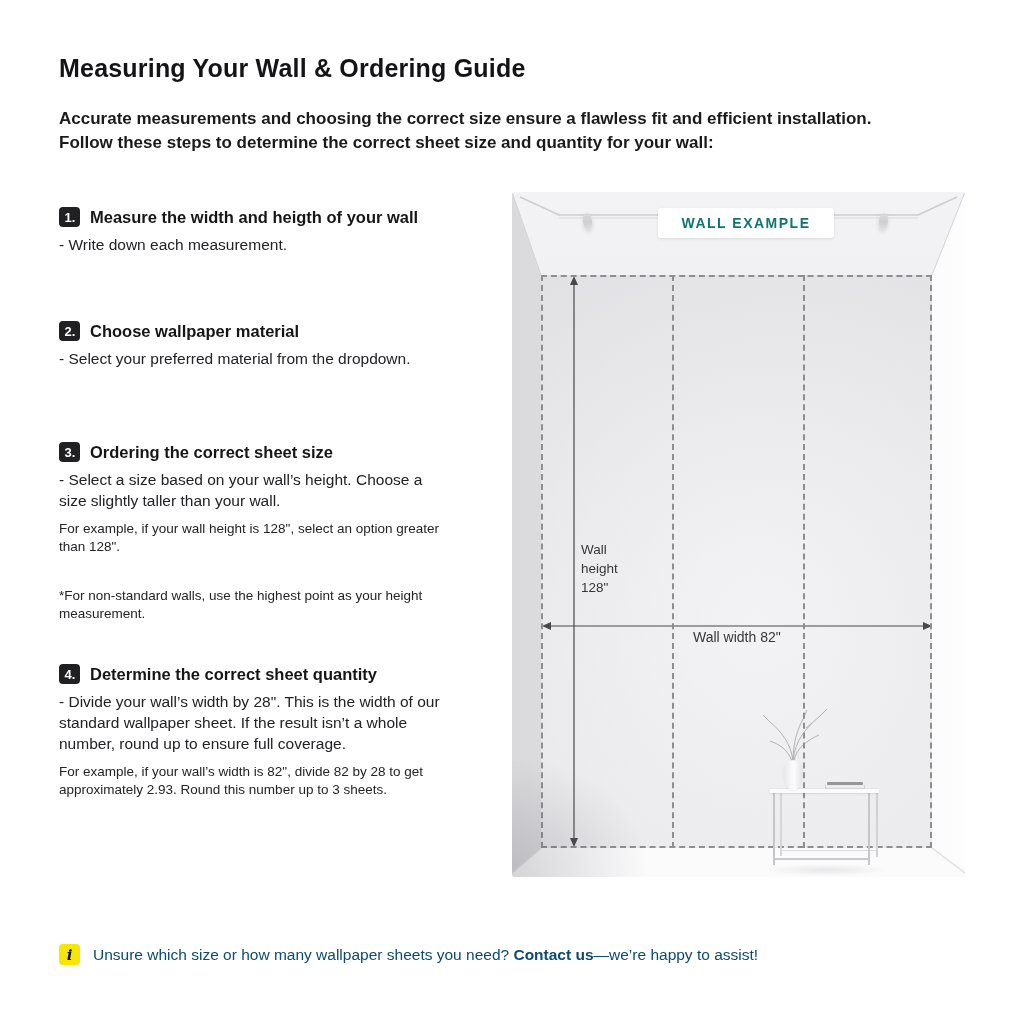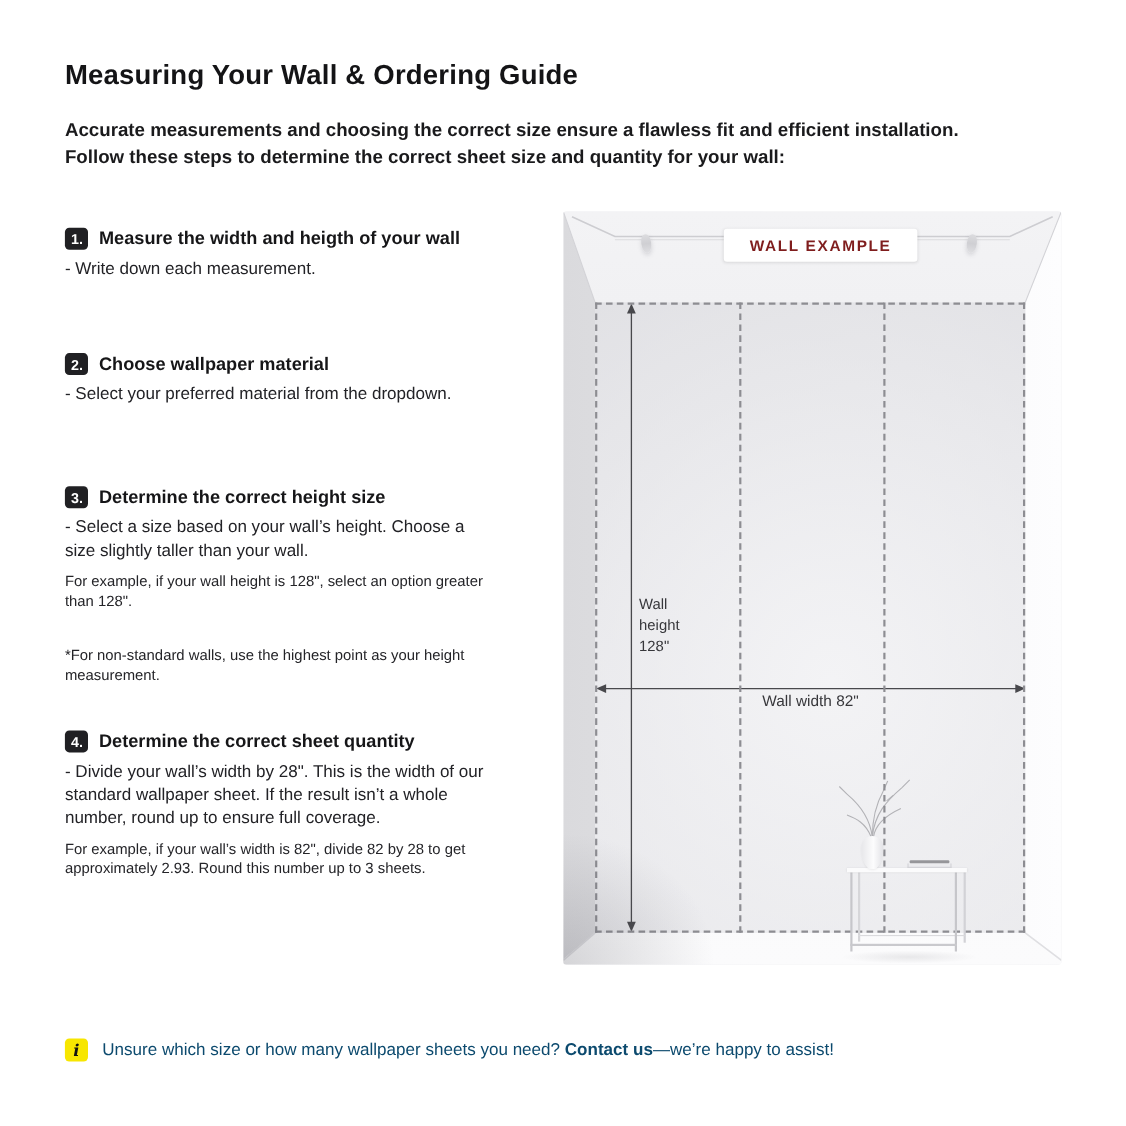--- a/index.html
+++ b/index.html
@@ -129,21 +129,21 @@
   .arrows-svg { position: absolute; inset: 0; width: 453px; height: 685px; }
   .wall-tag {
     position: absolute;
     left: 146px; top: 16px;
     width: 176px; height: 30px;
     background: #ffffff;
     border-radius: 3px;
     box-shadow: 0 1px 3px rgba(0,0,0,0.10);
     display: flex; align-items: center; justify-content: center;
     font-size: 14px; font-weight: 700; letter-spacing: 1.5px;
-    color: #7f1d1d;
+    color: #0f766e;
   }
   .height-label {
     position: absolute;
     left: 69px; top: 348px;
     font-size: 13.5px; line-height: 19px;
     color: #37373b;
     white-space: pre-line;
   }
   .width-label {
     position: absolute;
@@ -234,21 +234,21 @@
     <div class="step-header">
       <span class="badge">2.</span>
       <span class="step-title">Choose wallpaper material</span>
     </div>
     <p class="step-desc">- Select your preferred material from the dropdown.</p>
   </div>
 
   <div class="step step-3">
     <div class="step-header">
       <span class="badge">3.</span>
-      <span class="step-title">Determine the correct height size</span>
+      <span class="step-title">Ordering the correct sheet size</span>
     </div>
     <p class="step-desc">- Select a size based on your wall’s height. Choose a
 size slightly taller than your wall.</p>
     <p class="step-example">For example, if your wall height is 128", select an option greater
 than 128".</p>
     <p class="step-note">*For non-standard walls, use the highest point as your height
 measurement.</p>
   </div>
 
   <div class="step step-4">

